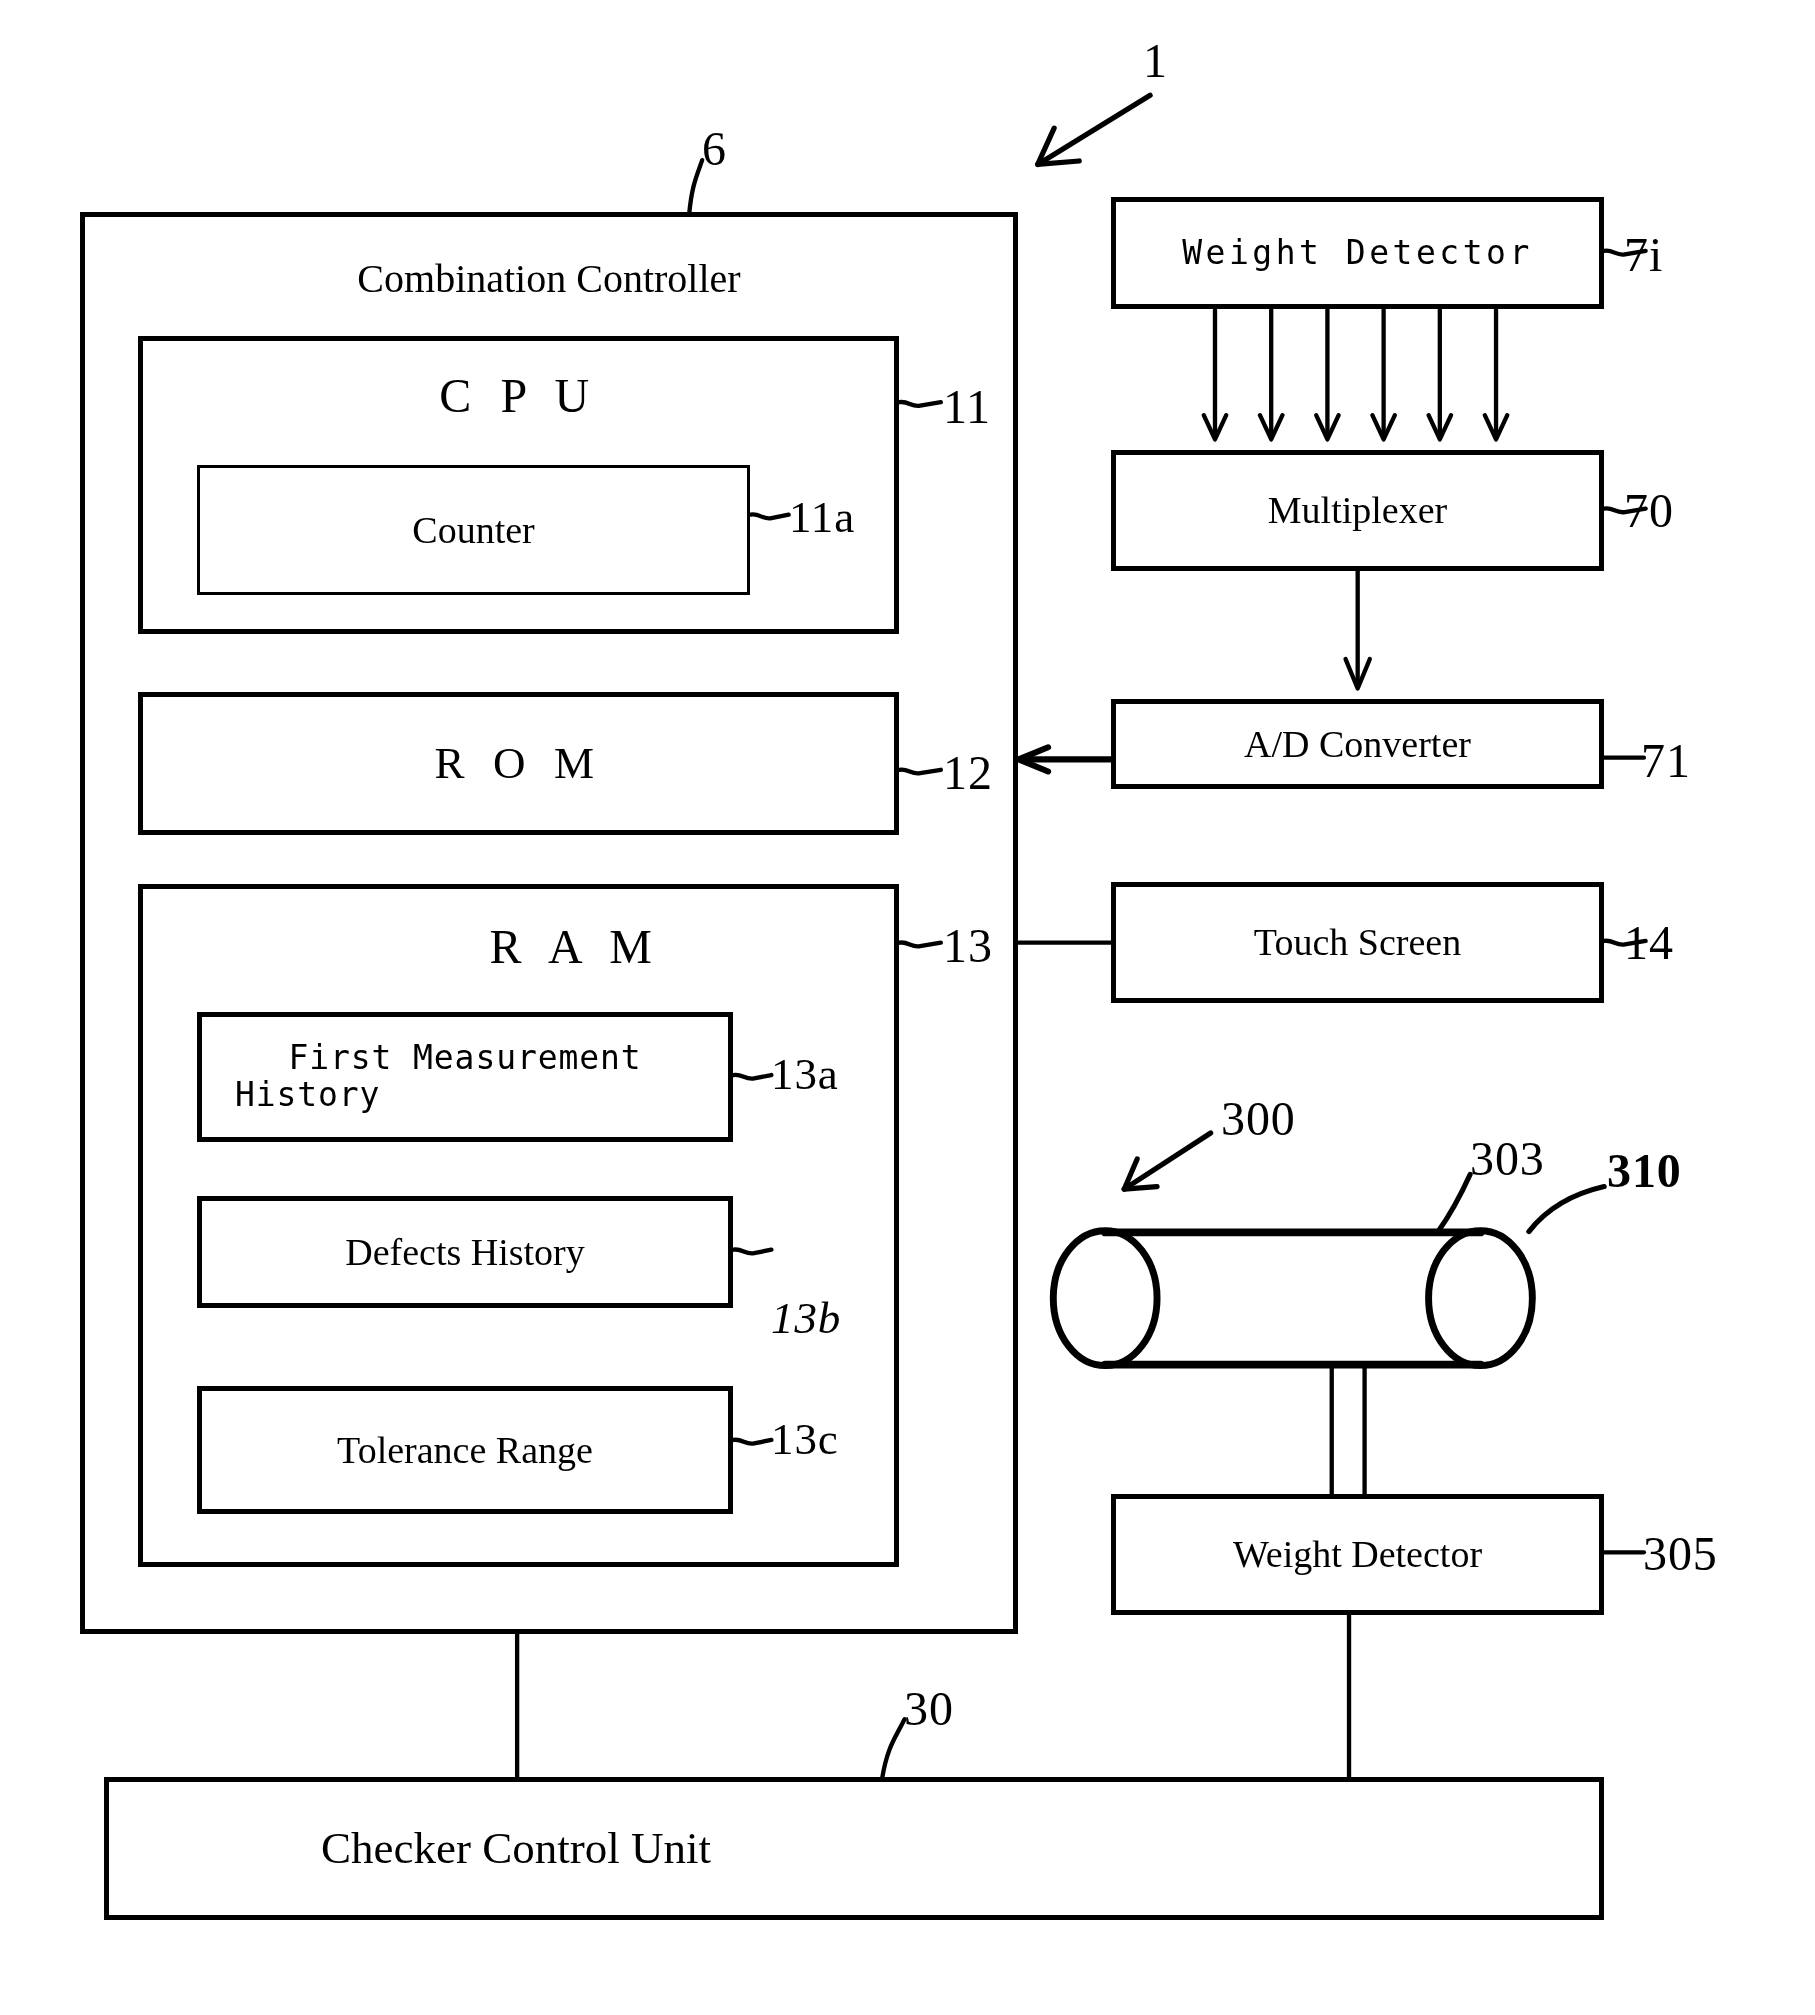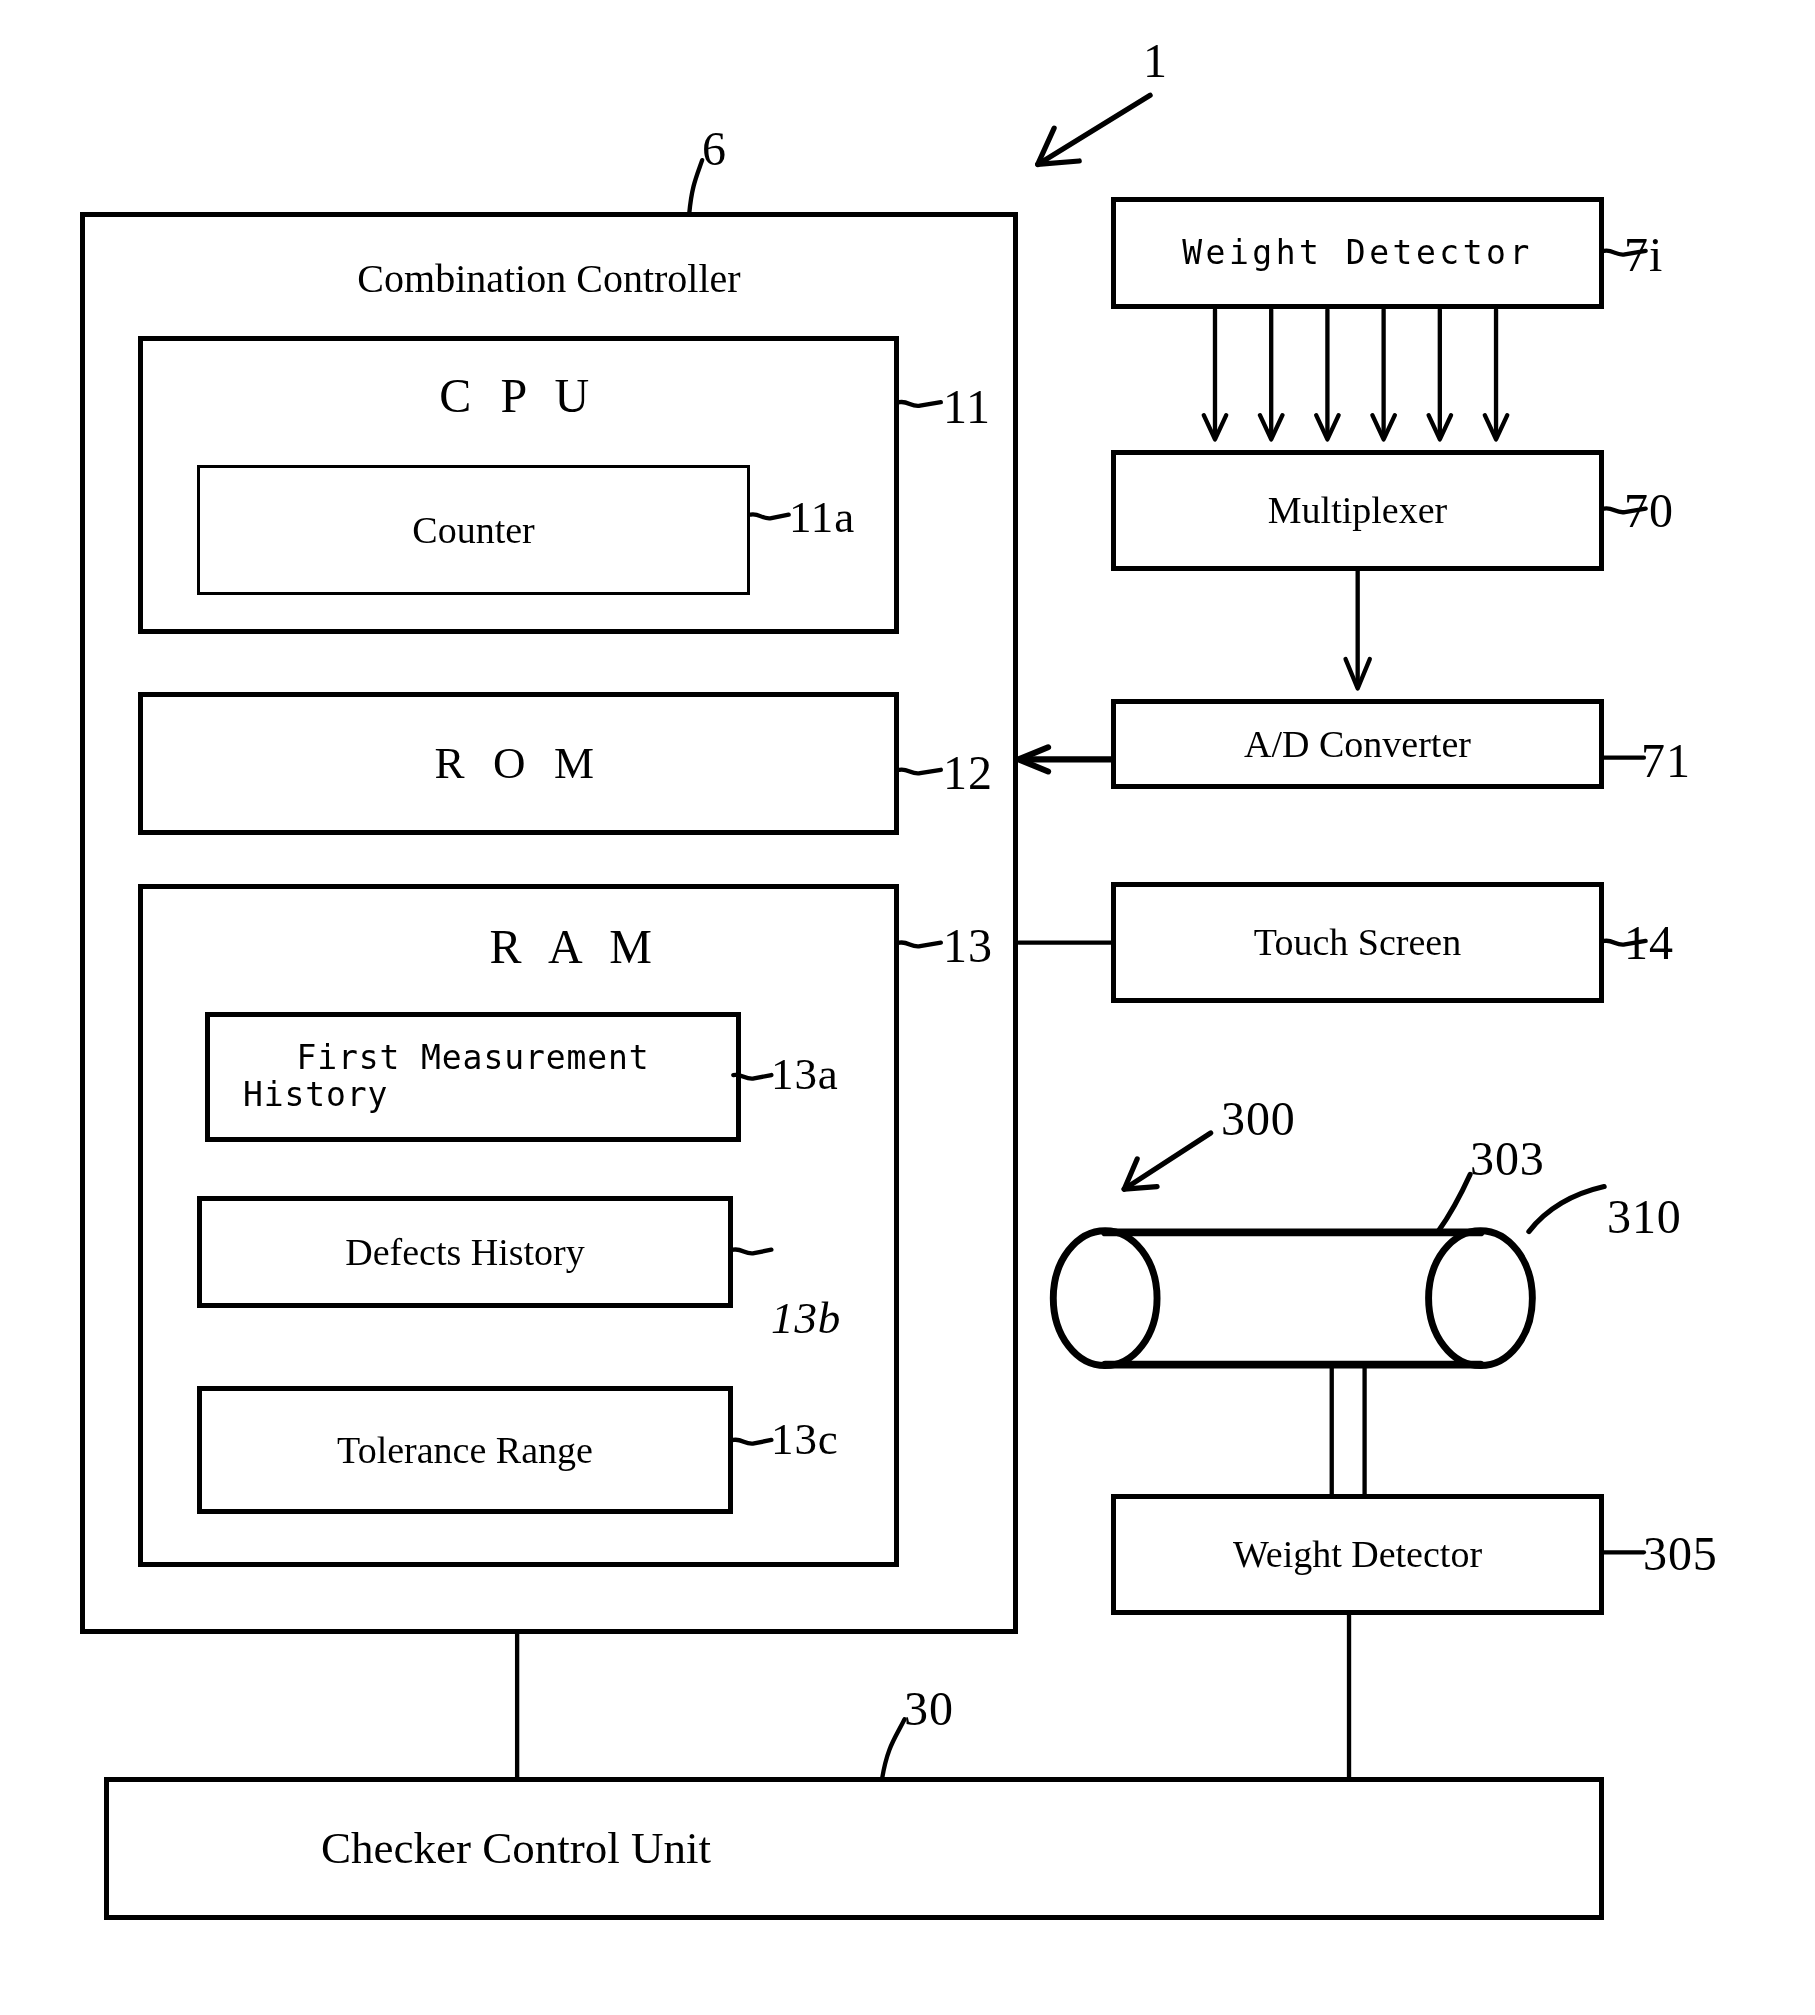--- a/index.html
+++ b/index.html
@@ -64,21 +64,21 @@
     <span class="lbl">Counter</span>
   </div>
 
   <div class="box thick" style="left:138px;top:692px;width:761px;height:143px;">
     <span class="lbl-lg lbl-sp">R O M</span>
   </div>
 
   <div class="box thick" style="left:138px;top:884px;width:761px;height:683px;"></div>
   <div class="inner-title lbl-sp" style="left:138px;top:919px;width:874px;font-size:48px;">R A M</div>
 
-  <div class="box thick" style="left:205px;top:1012px;width:536px;height:130px;flex-direction:column;">
+  <div class="box thick" style="left:197px;top:1012px;width:536px;height:130px;flex-direction:column;">
     <span class="mono">First Measurement</span>
     <span class="mono" style="align-self:flex-start;margin-left:33px;">History</span>
   </div>
 
   <div class="box thick" style="left:197px;top:1196px;width:536px;height:112px;">
     <span class="lbl">Defects History</span>
   </div>
 
   <div class="box thick" style="left:197px;top:1386px;width:536px;height:128px;">
     <span class="lbl">Tolerance Range</span>
@@ -204,20 +204,20 @@
   <div class="ref" style="left:1624px;top:483px;">70</div>
 
   <div class="ref" style="left:1641px;top:733px;">71</div>
 
   <div class="ref" style="left:1624px;top:915px;">14</div>
 
   <div class="ref" style="left:1221px;top:1091px;">300</div>
 
   <div class="ref" style="left:1470px;top:1131px;">303</div>
 
-  <div class="ref" style="left:1607px;top:1189px;">310</div>
+  <div class="ref" style="left:1607px;top:1143px;font-weight:bold;">310</div>
 
   <div class="ref" style="left:1643px;top:1526px;">305</div>
 
   <div class="ref" style="left:904px;top:1681px;">30</div>
 
 </div>
 
 
 </body></html>

